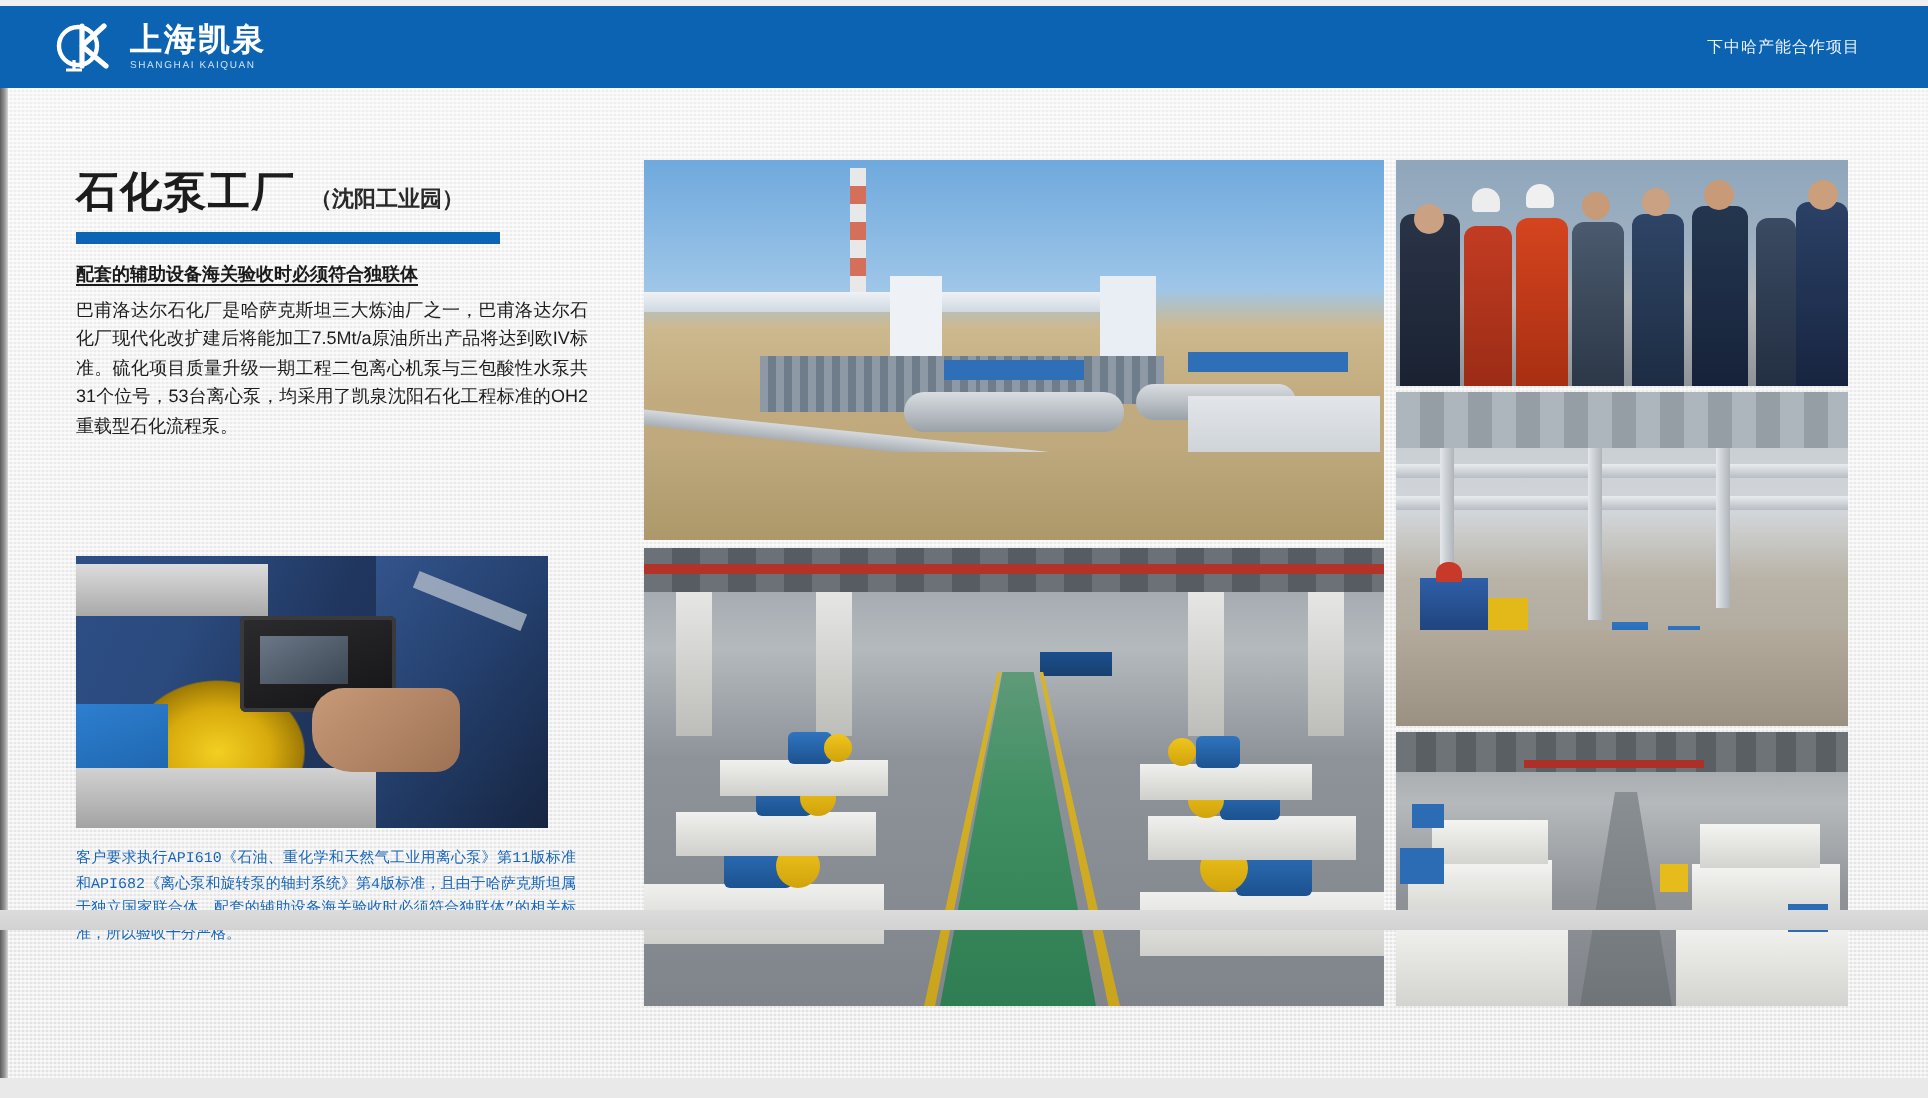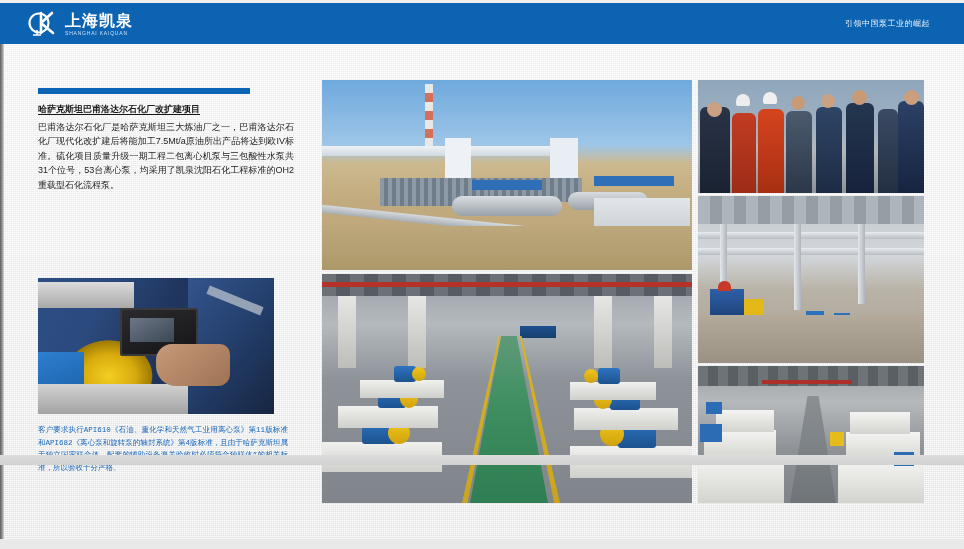--- a/index.html
+++ b/index.html
@@ -178,29 +178,33 @@
           <circle cx="11" cy="13" r="9.5" fill="none" stroke="#ffffff" stroke-width="2.2"></circle>
           <path d="M13 3 L13 23 M13 13 L24 3 M13 13 L25 23" stroke="#ffffff" stroke-width="2.6" fill="none" stroke-linecap="round"></path>
           <path d="M9 20 L9 25 M5 25 L13 25" stroke="#ffffff" stroke-width="1.6" fill="none"></path>
         </svg>
       </span>
       <span class="logo-text">
         <span class="logo-cn">上海凯泉</span>
         <span class="logo-en">SHANGHAI KAIQUAN</span>
       </span>
     </div>
-    <div class="tagline">引领中国泵工业的崛起</div>
+    <div class="tagline">下中哈产能合作项目</div>
   </div>
 
   <div class="paper"></div>
   <div class="leftedge"></div>
 
   <div class="leftcol">
+    <div class="title-row">
+      <span class="title">石化泵工厂</span>
+      <span class="subtitle">（沈阳工业园）</span>
+    </div>
     <div class="rule"></div>
-    <div class="lead">哈萨克斯坦巴甫洛达尔石化厂改扩建项目</div>
+    <div class="lead">配套的辅助设备海关验收时必须符合独联体</div>
     <div class="para second">巴甫洛达尔石化厂是哈萨克斯坦三大炼油厂之一，巴甫洛达尔石化厂现代化改扩建后将能加工7.5Mt/a原油所出产品将达到欧IV标准。硫化项目质量升级一期工程二包离心机泵与三包酸性水泵共31个位号，53台离心泵，均采用了凯泉沈阳石化工程标准的OH2重载型石化流程泵。</div>
   </div>
 
   <div class="worker">
     <span class="pipe"></span>
     <span class="blu"></span>
     <span class="base"></span>
     <span class="sleeve"></span>
     <span class="strip"></span>
     <span class="dev"></span>

